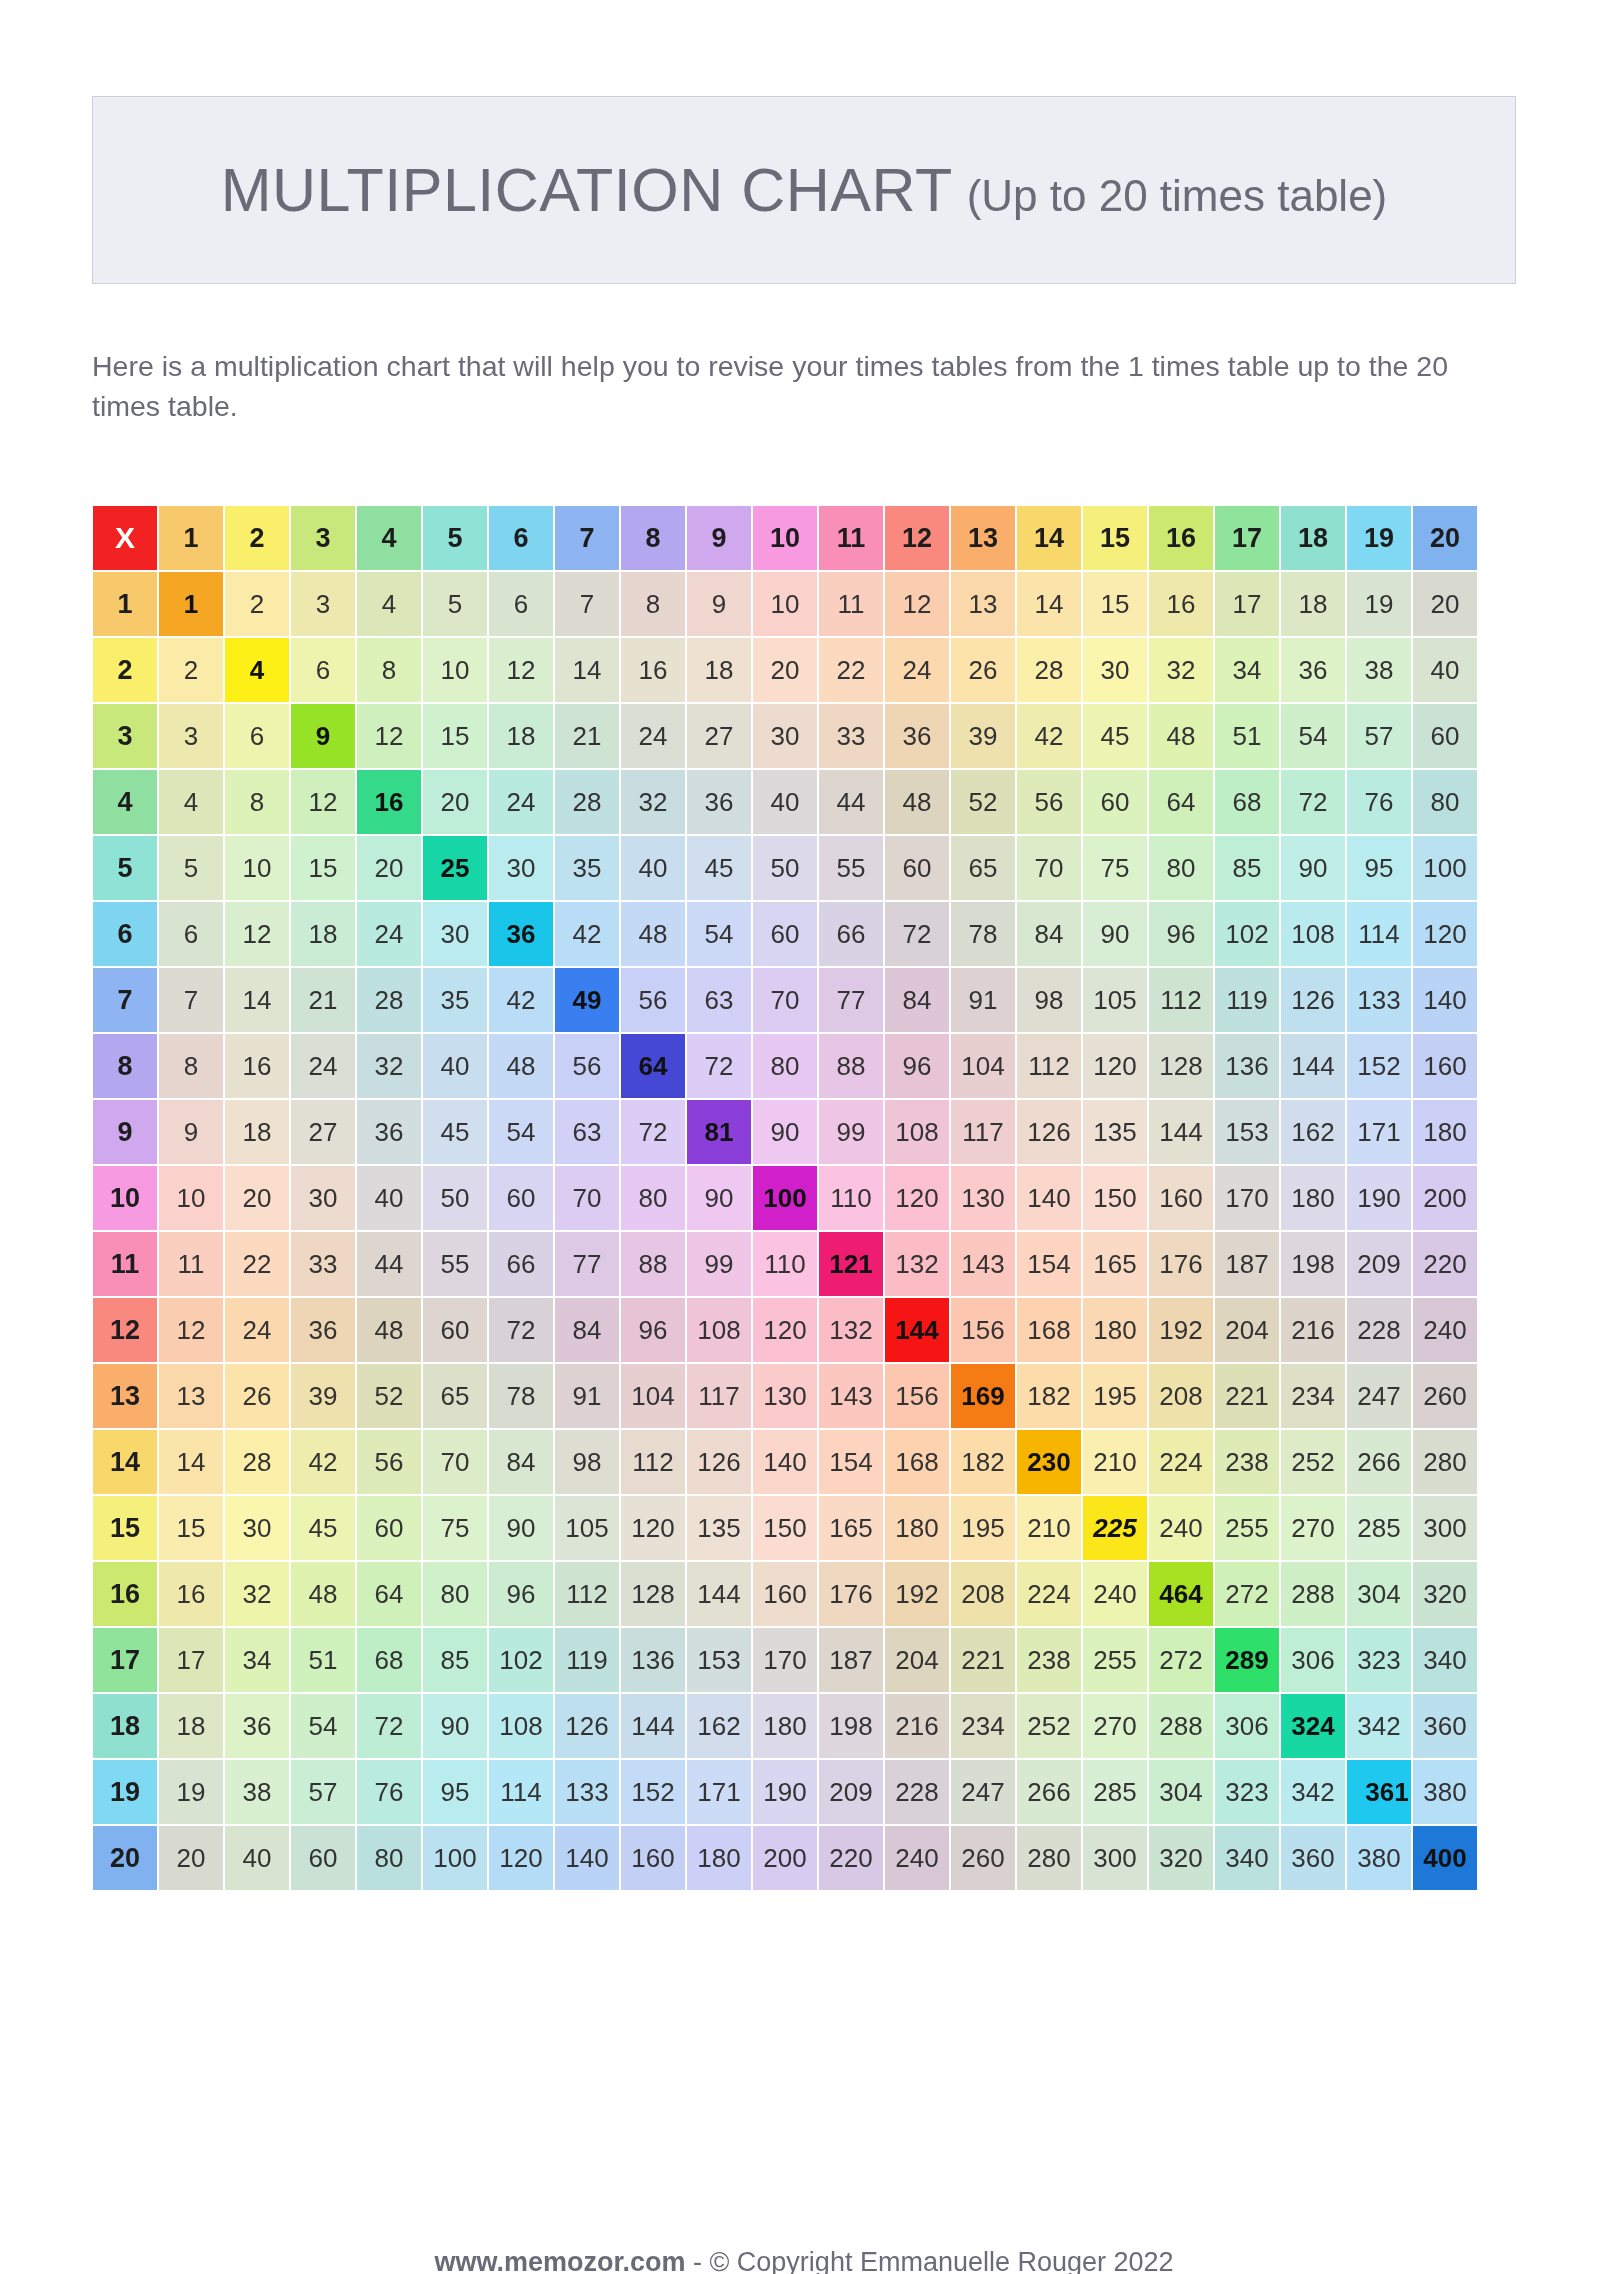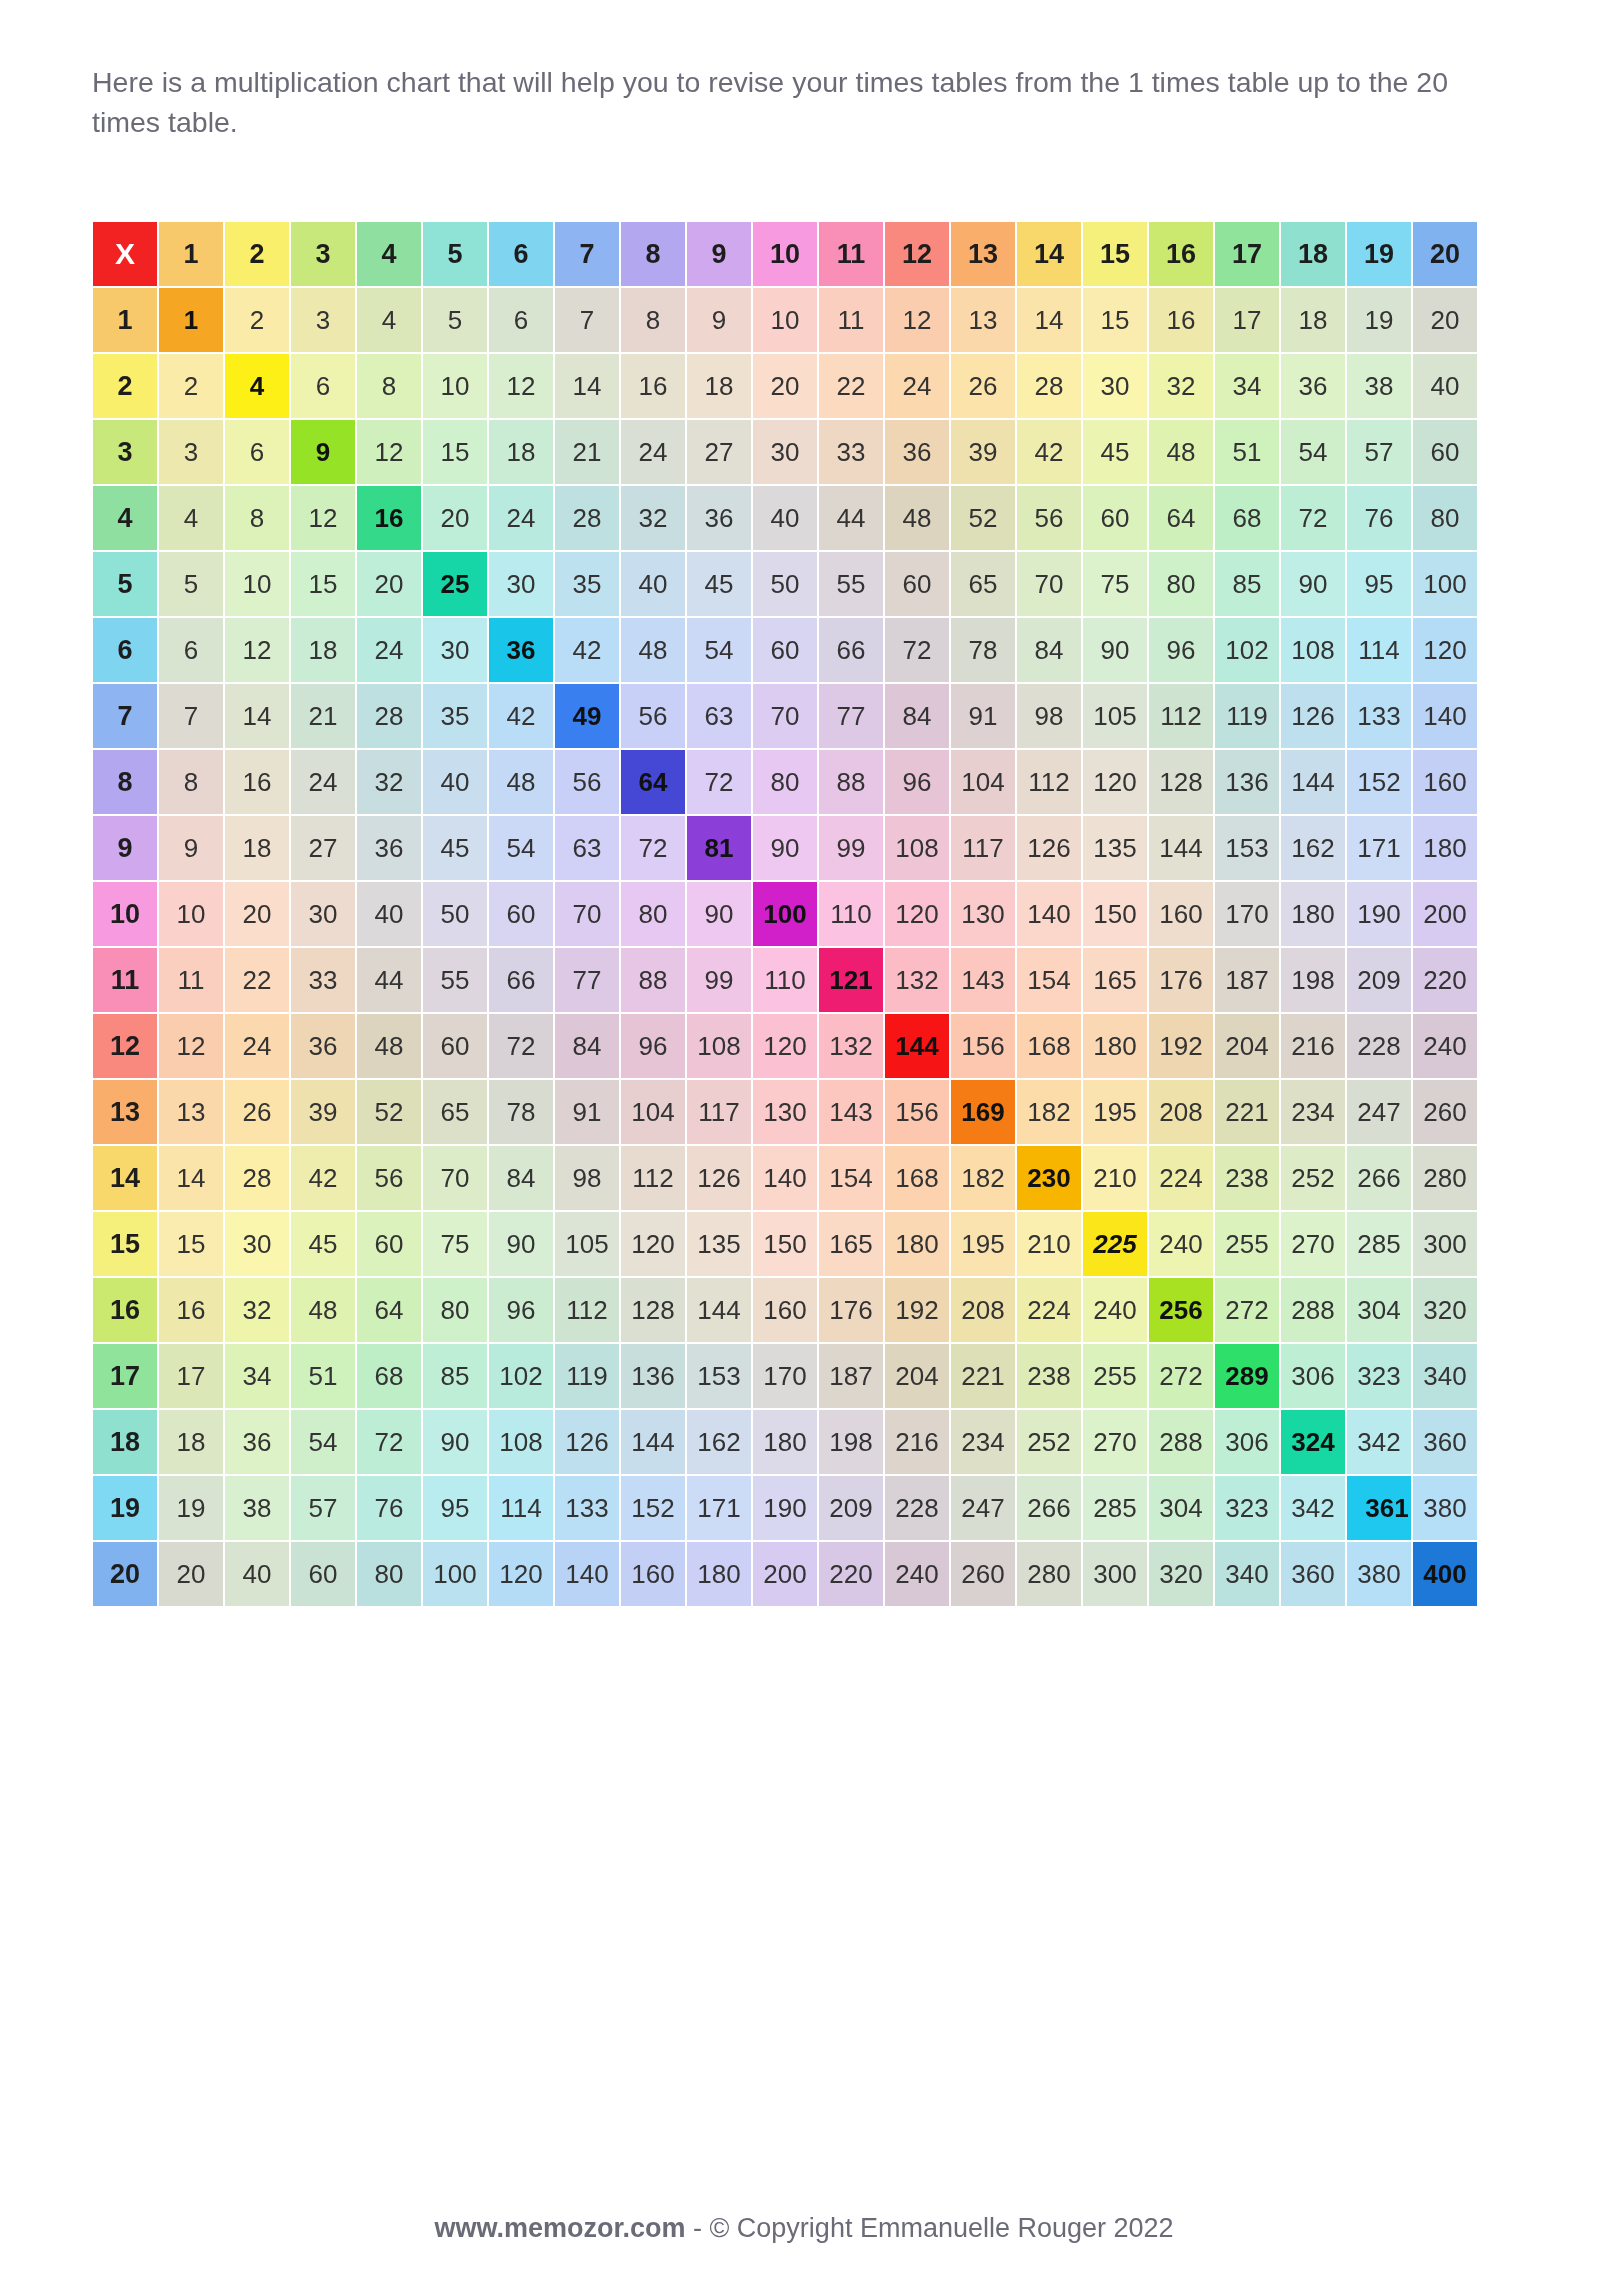--- a/index.html
+++ b/index.html
@@ -106,20 +106,26 @@
     font-size: 27px;
     color: #6b6b78;
   }
   .footer b { font-weight: bold; }
 </style>
 </head>
 <body>
 
 <div class="page">
 
+  <div class="title-banner">
+    <div class="title-line">
+      <span class="title-main">MULTIPLICATION CHART</span>
+      <span class="title-sub">(Up to 20 times table)</span>
+    </div>
+  </div>
 
   <p class="intro">Here is a multiplication chart that will help you to revise your times tables from the 1 times table up to the 20 times table.</p>
 
   <div class="table-wrap">
     <table class="mult">
       <tbody id="mult-body">
           <tr>
             <td class="corner">X</td>
             <td class="hdr" style="background: rgb(247, 201, 107);">1</td>
             <td class="hdr" style="background: rgb(249, 239, 106);">2</td>
@@ -497,21 +503,21 @@
             <td style="background: rgb(203, 236, 209);">96</td>
             <td style="background: rgb(207, 227, 209);">112</td>
             <td style="background: rgb(218, 224, 209);">128</td>
             <td style="background: rgb(226, 224, 208);">144</td>
             <td style="background: rgb(238, 220, 204);">160</td>
             <td style="background: rgb(238, 216, 192);">176</td>
             <td style="background: rgb(238, 214, 176);">192</td>
             <td style="background: rgb(238, 225, 170);">208</td>
             <td style="background: rgb(238, 238, 170);">224</td>
             <td style="background: rgb(237, 244, 175);">240</td>
-            <td class="diag" style="background: rgb(168, 224, 34);">256</td>
+            <td class="diag" style="background: rgb(168, 224, 34);">464</td>
             <td style="background: rgb(207, 241, 184);">272</td>
             <td style="background: rgb(207, 240, 199);">288</td>
             <td style="background: rgb(203, 238, 209);">304</td>
             <td style="background: rgb(203, 227, 209);">320</td>
           </tr>
           <tr>
             <td class="hdr" style="background: rgb(143, 227, 154);">17</td>
             <td style="background: rgb(220, 231, 183);">17</td>
             <td style="background: rgb(221, 242, 183);">34</td>
             <td style="background: rgb(207, 241, 188);">51</td>

